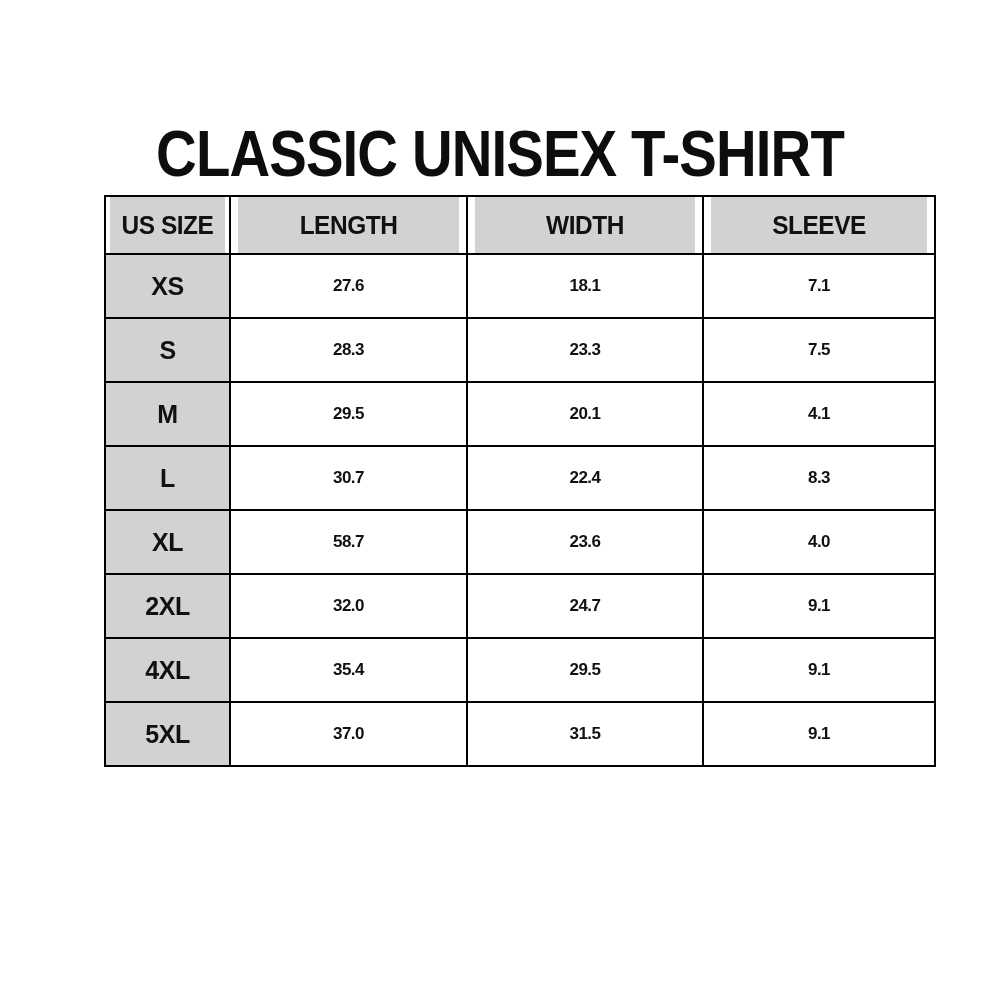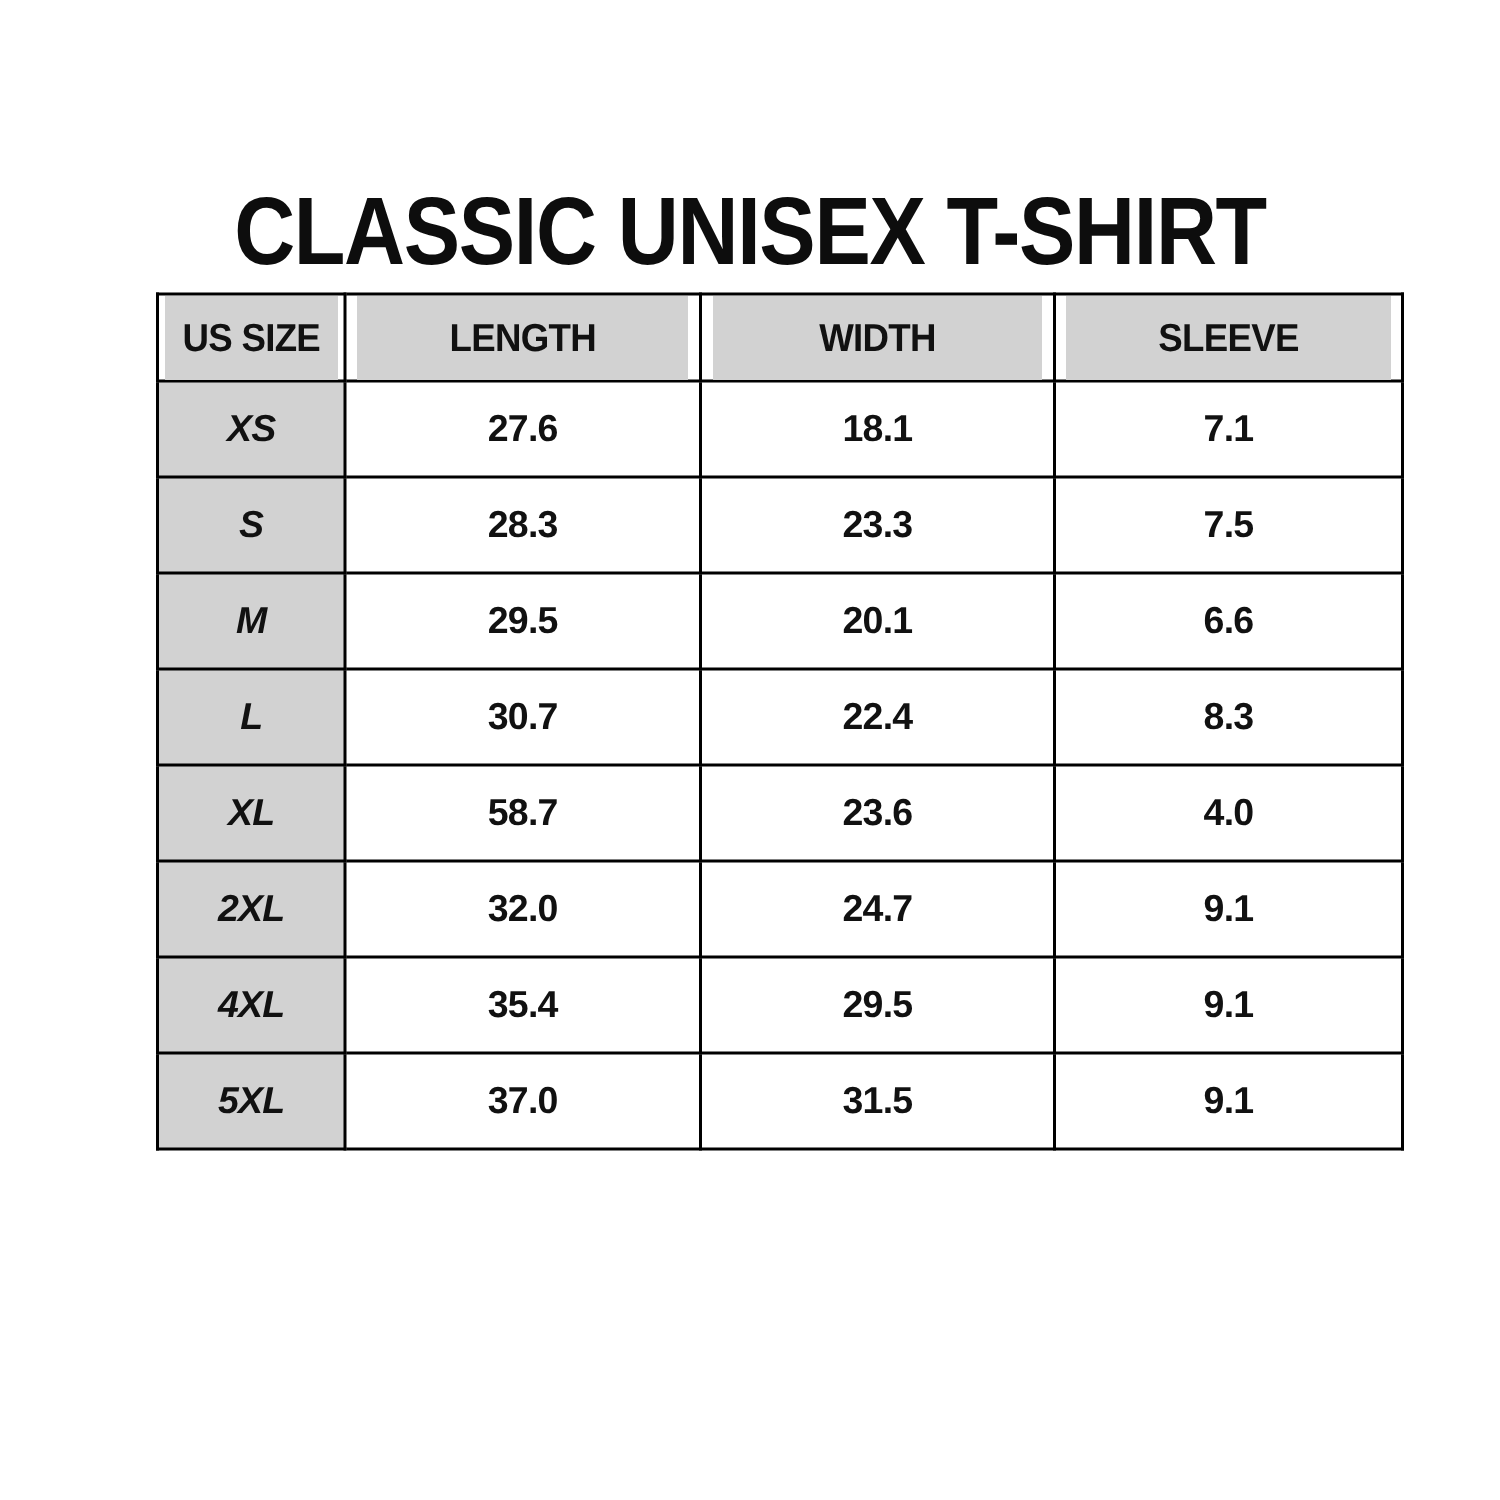--- a/index.html
+++ b/index.html
@@ -56,25 +56,24 @@
     letter-spacing: -0.5px;
     transform: scaleX(0.94);
   }
   table.size-chart tbody tr {
     height: 64px;
   }
   table.size-chart tbody th {
     background: #d2d2d2;
     font-size: 25px;
     letter-spacing: -0.5px;
-    font-style: italic;
   }
   table.size-chart tbody td {
     background: #ffffff;
-    font-size: 25px;
+    font-size: 17px;
     letter-spacing: -0.5px;
   }
 </style>
 </head>
 <body>
 
 <div class="page">
 
   <div class="chart-title">CLASSIC UNISEX T-SHIRT</div>
 
@@ -103,21 +102,21 @@
         <tr>
           <th>S</th>
           <td>28.3</td>
           <td>23.3</td>
           <td>7.5</td>
         </tr>
         <tr>
           <th>M</th>
           <td>29.5</td>
           <td>20.1</td>
-          <td>6.6</td>
+          <td>4.1</td>
         </tr>
         <tr>
           <th>L</th>
           <td>30.7</td>
           <td>22.4</td>
           <td>8.3</td>
         </tr>
         <tr>
           <th>XL</th>
           <td>58.7</td>

